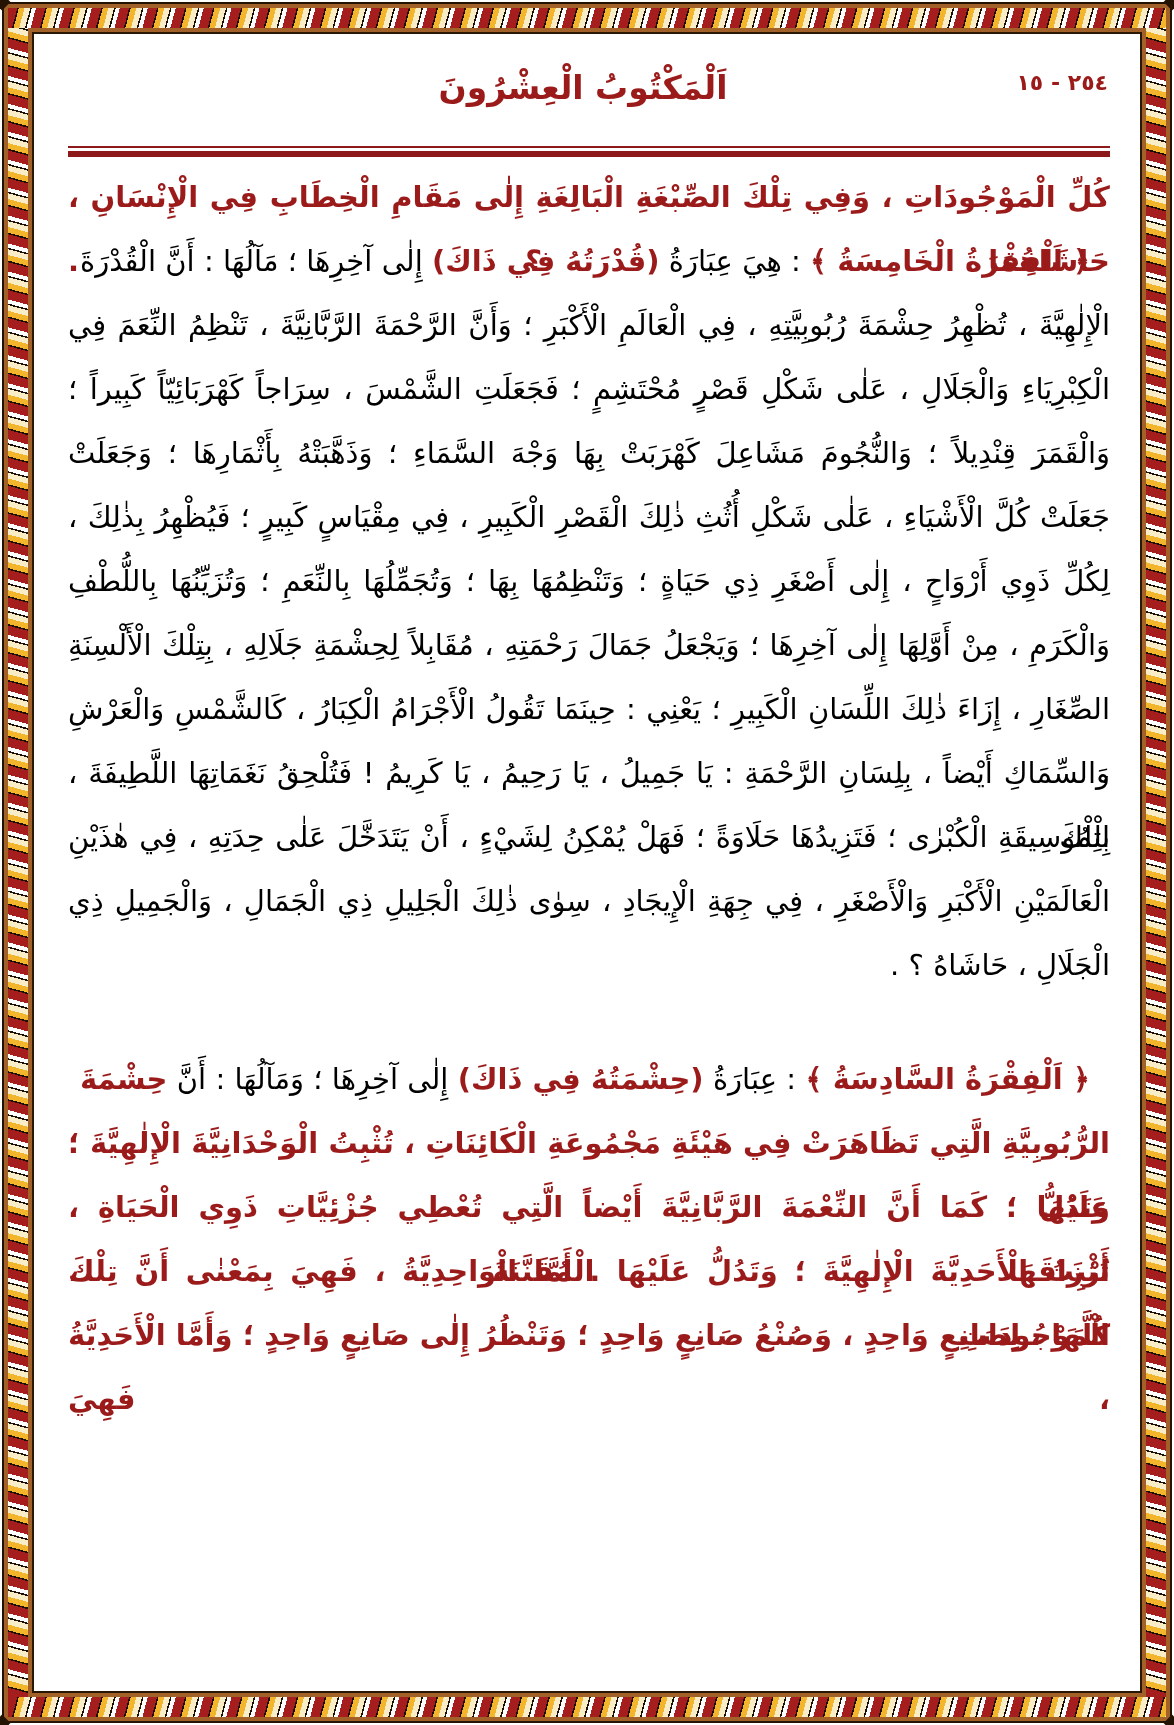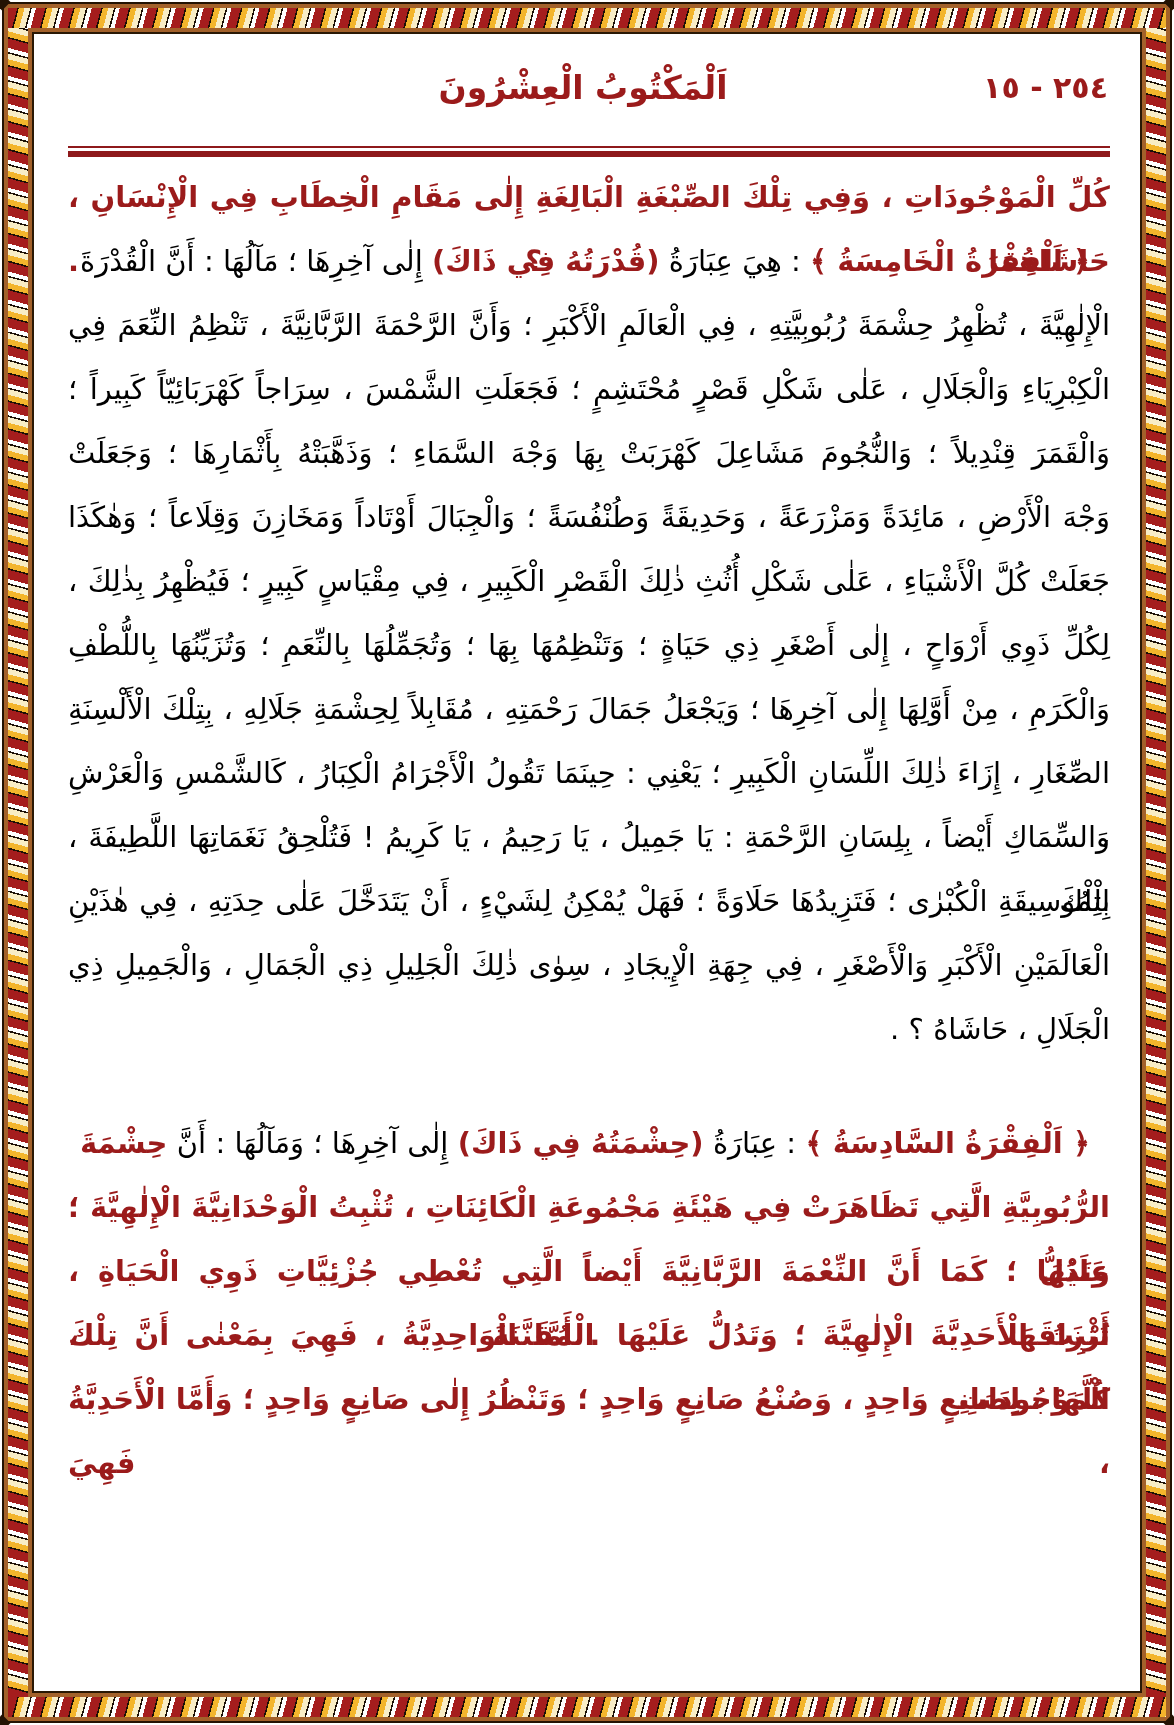--- a/index.html
+++ b/index.html
@@ -63,21 +63,21 @@
     text-align: center;
     top: 10px;
     font-size: 33px;
     font-weight: bold;
     color: var(--red);
   }
   .page-number {
     position: absolute;
     right: 2px;
     top: 12px;
-    font-size: 30px;
+    font-size: 22px;
     font-weight: bold;
     color: var(--red);
     letter-spacing: 1px;
   }
   .double-rule { margin-top: 16px; }
   .rule-thin  { height: 2px; background: var(--rule); }
   .rule-gap   { height: 3px; }
   .rule-thick { height: 6px; background: var(--rule); }
 
   #text-body { margin-top: 8px; }
@@ -126,21 +126,20 @@
       <div class="rule-thin"></div>
       <div class="rule-gap"></div>
       <div class="rule-thick"></div>
     </div>
     <div id="text-body">
         <div class="tline"><span class="run-red">كُلِّ الْمَوْجُودَاتِ ، وَفِي تِلْكَ الصِّبْغَةِ الْبَالِغَةِ إِلٰى مَقَامِ الْخِطَابِ فِي الْإِنْسَانِ ، حَاشَاهُمَا ؟ .</span></div>
         <div class="tline first-indent"><span class="run-red">﴿ اَلْفِقْرَةُ الْخَامِسَةُ ﴾</span><span class="run-black"> : هِيَ عِبَارَةُ </span><span class="run-red">(قُدْرَتُهُ فِي ذَاكَ)</span><span class="run-black"> إِلٰى آخِرِهَا ؛ مَآلُهَا : أَنَّ الْقُدْرَةَ</span></div>
         <div class="tline"><span class="run-black">الْإِلٰهِيَّةَ ، تُظْهِرُ حِشْمَةَ رُبُوبِيَّتِهِ ، فِي الْعَالَمِ الْأَكْبَرِ ؛ وَأَنَّ الرَّحْمَةَ الرَّبَّانِيَّةَ ، تَنْظِمُ النِّعَمَ فِي</span></div>
         <div class="tline"><span class="run-black">الْكِبْرِيَاءِ وَالْجَلَالِ ، عَلٰى شَكْلِ قَصْرٍ مُحْتَشِمٍ ؛ فَجَعَلَتِ الشَّمْسَ ، سِرَاجاً كَهْرَبَائِيّاً كَبِيراً ؛</span></div>
         <div class="tline"><span class="run-black">وَالْقَمَرَ قِنْدِيلاً ؛ وَالنُّجُومَ مَشَاعِلَ كَهْرَبَتْ بِهَا وَجْهَ السَّمَاءِ ؛ وَذَهَّبَتْهُ بِأَثْمَارِهَا ؛ وَجَعَلَتْ</span></div>
-        <div class="tline"><span class="run-black">وَجْهَ الْأَرْضِ ، مَائِدَةً وَمَزْرَعَةً ، وَحَدِيقَةً وَطُنْفُسَةً ؛ وَالْجِبَالَ أَوْتَاداً وَمَخَازِنَ وَقِلَاعاً ؛ وَهٰكَذَا</span></div>
         <div class="tline"><span class="run-black">جَعَلَتْ كُلَّ الْأَشْيَاءِ ، عَلٰى شَكْلِ أُثُثِ ذٰلِكَ الْقَصْرِ الْكَبِيرِ ، فِي مِقْيَاسٍ كَبِيرٍ ؛ فَيُظْهِرُ بِذٰلِكَ ،</span></div>
         <div class="tline"><span class="run-black">لِكُلِّ ذَوِي أَرْوَاحٍ ، إِلٰى أَصْغَرِ ذِي حَيَاةٍ ؛ وَتَنْظِمُهَا بِهَا ؛ وَتُجَمِّلُهَا بِالنِّعَمِ ؛ وَتُزَيِّنُهَا بِاللُّطْفِ</span></div>
         <div class="tline"><span class="run-black">وَالْكَرَمِ ، مِنْ أَوَّلِهَا إِلٰى آخِرِهَا ؛ وَيَجْعَلُ جَمَالَ رَحْمَتِهِ ، مُقَابِلاً لِحِشْمَةِ جَلَالِهِ ، بِتِلْكَ الْأَلْسِنَةِ</span></div>
         <div class="tline"><span class="run-black">الصِّغَارِ ، إِزَاءَ ذٰلِكَ اللِّسَانِ الْكَبِيرِ ؛ يَعْنِي : حِينَمَا تَقُولُ الْأَجْرَامُ الْكِبَارُ ، كَالشَّمْسِ وَالْعَرْشِ ،</span></div>
         <div class="tline"><span class="run-black">وَالسِّمَاكِ أَيْضاً ، بِلِسَانِ الرَّحْمَةِ : يَا جَمِيلُ ، يَا رَحِيمُ ، يَا كَرِيمُ ! فَتُلْحِقُ نَغَمَاتِهَا اللَّطِيفَةَ ، بِتِلْكَ</span></div>
         <div class="tline"><span class="run-black">الْمُوسِيقَةِ الْكُبْرٰى ؛ فَتَزِيدُهَا حَلَاوَةً ؛ فَهَلْ يُمْكِنُ لِشَيْءٍ ، أَنْ يَتَدَخَّلَ عَلٰى حِدَتِهِ ، فِي هٰذَيْنِ</span></div>
         <div class="tline"><span class="run-black">الْعَالَمَيْنِ الْأَكْبَرِ وَالْأَصْغَرِ ، فِي جِهَةِ الْإِيجَادِ ، سِوٰى ذٰلِكَ الْجَلِيلِ ذِي الْجَمَالِ ، وَالْجَمِيلِ ذِي</span></div>
         <div class="tline line-end"><span class="run-black">الْجَلَالِ ، حَاشَاهُ ؟ .</span></div>
         <div class="para-gap"></div>
         <div class="tline first-indent"><span class="run-red">﴿ اَلْفِقْرَةُ السَّادِسَةُ ﴾</span><span class="run-black"> : عِبَارَةُ </span><span class="run-red">(حِشْمَتُهُ فِي ذَاكَ)</span><span class="run-black"> إِلٰى آخِرِهَا ؛ وَمَآلُهَا : أَنَّ </span><span class="run-red">حِشْمَةَ</span></div>

